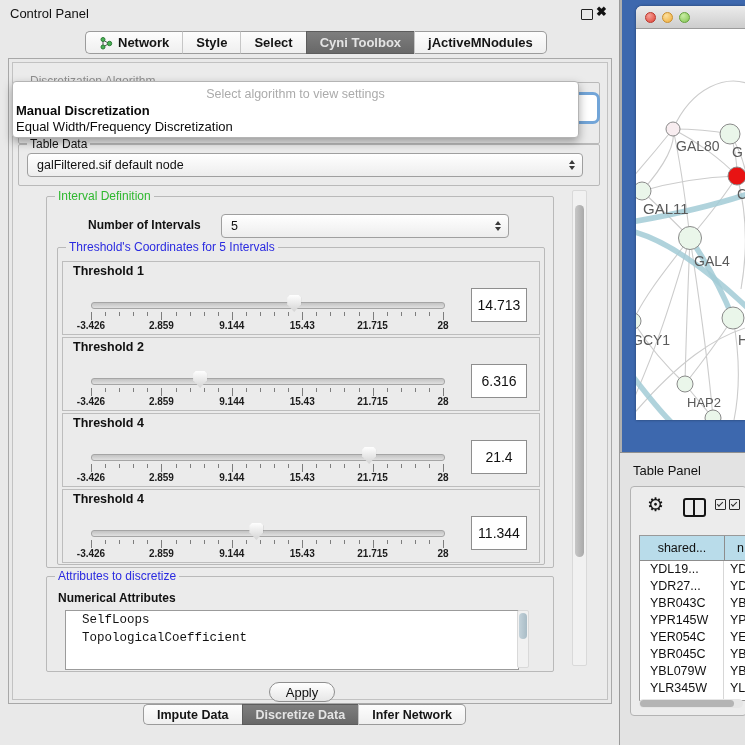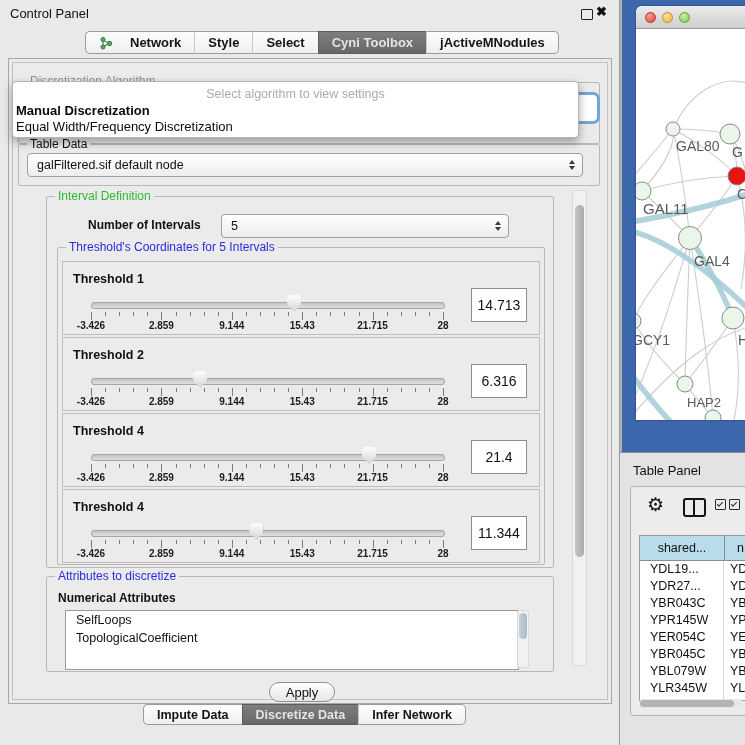--- a/index.html
+++ b/index.html
@@ -7,21 +7,21 @@
         font-family:"Liberation Sans",sans-serif;background:#b0b0b0;
         -webkit-font-smoothing:antialiased;}
   .abs{position:absolute;}
   
   #left-window{left:0;top:0;width:619px;height:745px;background:#e9e9e9;border-right:1px solid #9a9a9a;}
   #lw-title{left:10px;top:6px;font-size:13px;color:#111;}
   #float-btn{left:581px;top:9px;width:10px;height:9px;border:1.5px solid #222;border-radius:1px;}
   #close-btn{left:596px;top:4px;font-size:13px;font-weight:bold;color:#111;}
   
   .tabstrip{display:flex;align-items:stretch;}
-  .tab{display:flex;align-items:center;gap:17px;padding:0 13px;font-size:13px;font-weight:bold;color:#141414;
+  .tab{display:flex;align-items:center;gap:5px;padding:0 13px;font-size:13px;font-weight:bold;color:#141414;
        background:linear-gradient(#fdfdfd,#efefef);border-top:1px solid #9b9b9b;border-bottom:1px solid #9b9b9b;}
   .tab + .tab{border-left:1px solid #c6c6c6;}
   .tab:first-child{border-left:1px solid #9b9b9b;border-radius:5px 0 0 5px;}
   .tab:last-child{border-right:1px solid #9b9b9b;border-radius:0 5px 5px 0;}
   .tab.selected{background:linear-gradient(#7e7e7e,#686868);color:#e4e4e4;border-color:#5c5c5c;}
   #top-tabs{left:85px;top:31px;height:23px;}
   #bottom-tabs{left:143px;top:704px;height:21px;}
   #bottom-tabs .tab{font-size:12.5px;}
   
   .panel{border:1px solid #a8a8a8;background:#e9e9e9;}
@@ -33,33 +33,33 @@
   .gb-label.dim{color:#8f8f8f;}
   
   .combo{background:linear-gradient(#ffffff,#ededed);border:1px solid #9f9f9f;border-radius:4px;
          font-size:12.5px;color:#111;display:flex;align-items:center;padding-left:9px;}
   .spin{position:absolute;right:7px;top:50%;transform:translateY(-50%);display:flex;flex-direction:column;gap:2px;}
   .spin i{display:block;width:0;height:0;border-left:3.5px solid transparent;border-right:3.5px solid transparent;}
   .spin .up{border-bottom:4px solid #3a3a3a;}
   .spin .dn{border-top:4px solid #3a3a3a;}
   
   .th-panel{position:absolute;border:1px solid #bdbdbd;background:#ebebeb;}
-  .th-label{position:absolute;left:10px;top:10px;font-size:12.5px;font-weight:bold;color:#111;}
+  .th-label{position:absolute;left:10px;top:2px;font-size:12.5px;font-weight:bold;color:#111;}
   .th-track{position:absolute;height:5px;border-radius:3px;background:linear-gradient(#c3c3c3,#e0e0e0);border:1px solid #a5a5a5;}
   .th-thumb{position:absolute;width:14px;height:17px;
             background:linear-gradient(#fefefe,#d4d4d4);
             clip-path:polygon(18% 0,82% 0,100% 16%,100% 55%,50% 100%,0 55%,0 16%);
             filter:drop-shadow(0 0 1px #7a7a7a);}
   .th-tick{position:absolute;width:1px;background:#7d7d7d;}
   .th-ticklabel{position:absolute;transform:translateX(-50%);font-size:10px;font-weight:bold;color:#1c1c1c;white-space:nowrap;text-align:center;}
   .th-value{position:absolute;background:#fff;border:1px solid #8e8e8e;font-size:14px;color:#111;
             display:flex;align-items:center;justify-content:center;}
   
   #attr-list{background:#fff;border:1px solid #9b9b9b;overflow:hidden;}
-  .attr-item{height:18px;line-height:18px;padding-left:10px;font-size:12.5px;color:#111;}
+  .attr-item{height:18px;line-height:18px;padding-left:16px;font-size:12.5px;color:#111;font-family:Liberation Mono, monospace;}
   
   .sb-track{background:#f1f1f1;border:1px solid #d9d9d9;border-radius:2px;}
   .sb-thumb{position:absolute;background:linear-gradient(90deg,#c7c7c7,#a9a9a9);border-radius:5px;}
   
   #apply-btn{border:1px solid #8f8f8f;border-radius:10px;background:linear-gradient(#ffffff,#e6e6e6);
              font-size:13px;color:#111;display:flex;align-items:center;justify-content:center;font-family:inherit;margin-top:11px;}
   
   #algo-popup{background:#fff;border:1px solid #b4b4b4;border-radius:4px;box-shadow:0 4px 10px rgba(0,0,0,.35);z-index:30;}
   #popup-placeholder{position:absolute;left:0;right:0;top:5px;text-align:center;font-size:12.5px;color:#ababab;}
   .popup-opt{position:absolute;left:3px;font-size:13px;color:#0a0a0a;white-space:nowrap;}

